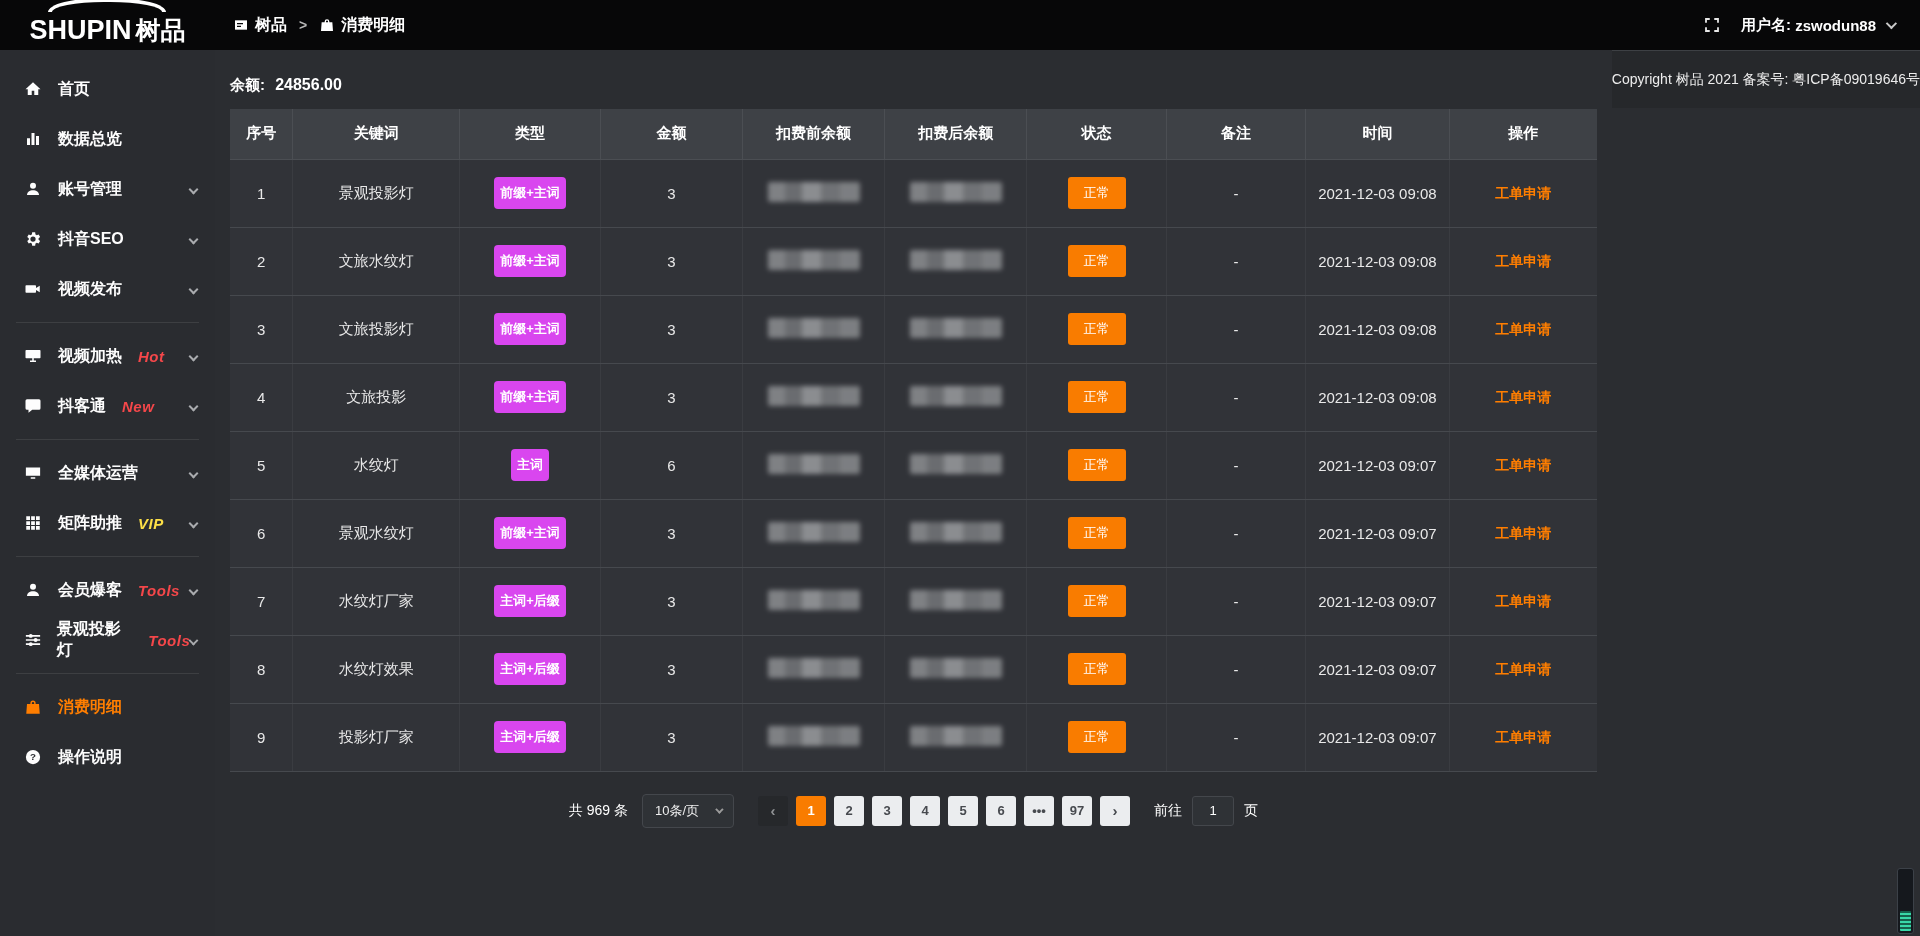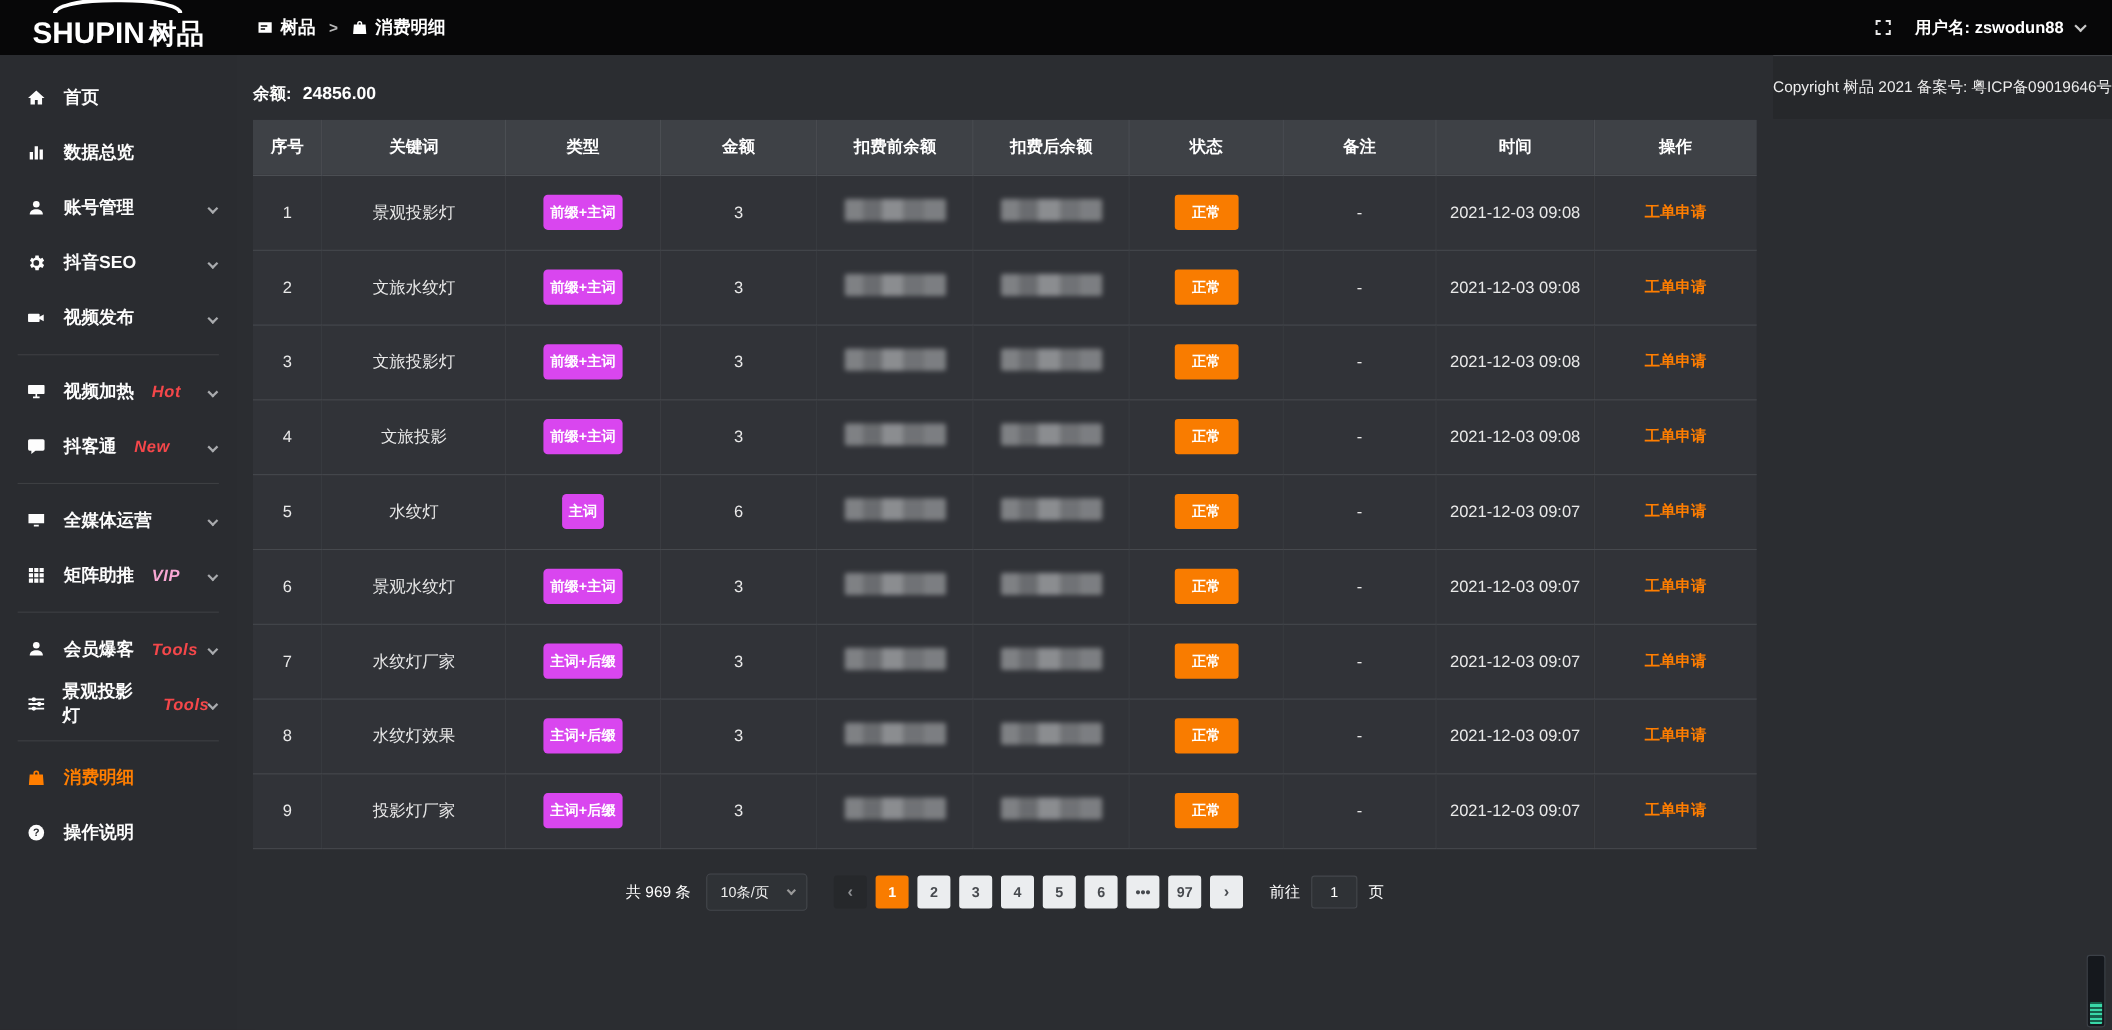--- a/index.html
+++ b/index.html
@@ -50,21 +50,21 @@
   
   table.grid { width:100%; border-collapse:collapse; margin-top:14px; table-layout:fixed; }
   .grid th { background:#3e4146; height:50px; font-size:15px; font-weight:bold; color:#fff;
     border-right:1px solid #4b4e53; border-bottom:1px solid #4b4e53; }
   .grid th:last-child { border-right:none;margin-top:20px; }
   .grid td { background:#313338; height:68px; text-align:center; font-size:15px; color:#e9e9e9;
     border-right:1px solid #3a3c41; border-bottom:1px solid #46494e; }
   .grid td:last-child { border-right:none; }
   .tag { display:inline-block; background:#d946ef; color:#fff; font-size:13px; font-weight:bold;
     padding:7px 6px; border-radius:4px; }
-  .status { display:inline-block; background:#f97c00; color:#fff; font-size:13px; font-weight:bold;
+  .status { display:inline-block; background:#f97c00; color:#fff; font-size:13px; font-weight:normal;
     padding:7px 16px; border-radius:3px; }
   .blur { display:inline-block; width:92px; height:20px; border-radius:2px; filter:blur(2.4px); opacity:.85;
     background:linear-gradient(90deg,#8d8f92 0 18%,#75777a 18% 37%,#9b9da0 37% 58%,#7c7e81 58% 78%,#8a8c8f 78% 100%); }
   .action-link { color:#ff7e00; font-size:14px; font-weight:bold; cursor:pointer; }
 
   
   .pager { display:flex; align-items:center; justify-content:center; margin-top:22px; gap:14px; }
   .pg-total { font-size:14px; color:#fff; }
   .pg-size { display:flex; align-items:center; gap:14px; background:#2f3236; border:1px solid #44474c;
     border-radius:4px; padding:7px 12px; font-size:13px; color:#eee; cursor:pointer; }
@@ -210,21 +210,21 @@
           <span class="s-label">全媒体运营</span>
           <span class="s-chev"></span>
         </div>
         <div class="side-item">
           <span class="s-icon">
             <svg viewBox="0 0 24 24">
               <path fill="currentColor" d="M3 3h5v5H3zM9.5 3h5v5h-5zM16 3h5v5h-5zM3 9.5h5v5H3zM9.5 9.5h5v5h-5zM16 9.5h5v5h-5zM3 16h5v5H3zM9.5 16h5v5h-5zM16 16h5v5h-5z"></path>
             </svg>
           </span>
           <span class="s-label">矩阵助推</span>
-          <span class="s-badge" style="color:#f9a8d4">VIP</span>
+          <span class="s-badge" style="color:#fde047">VIP</span>
           <span class="s-chev"></span>
         </div>
         <div class="side-divider"></div>
         <div class="side-item">
           <span class="s-icon">
             <svg viewBox="0 0 24 24">
               <circle cx="12" cy="7.5" r="4" fill="currentColor"></circle>
               <path fill="currentColor" d="M4 20c0-4.4 3.6-6.5 8-6.5s8 2.1 8 6.5z"></path>
             </svg>
           </span>

